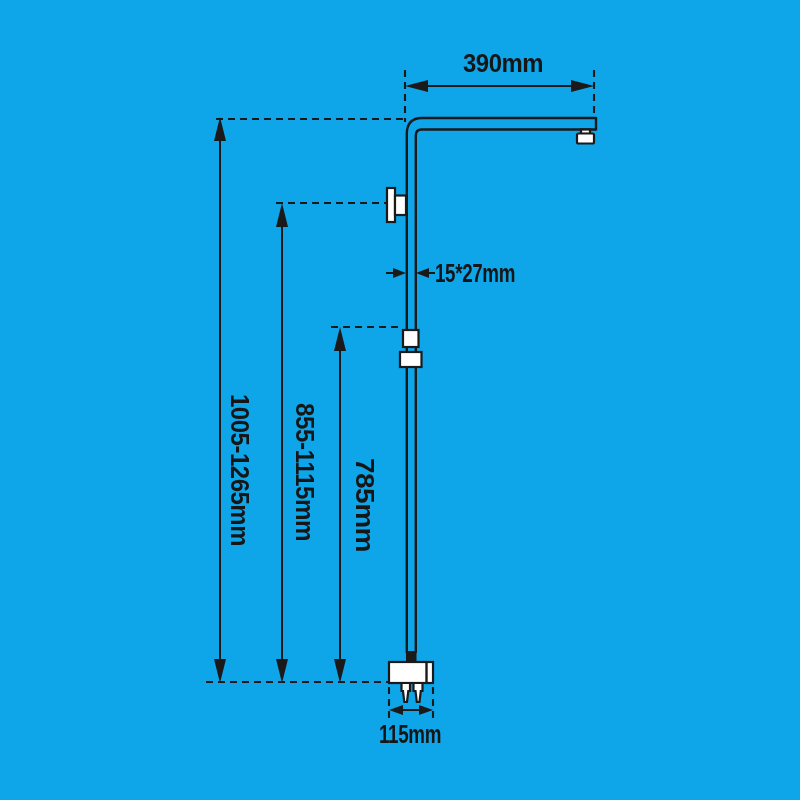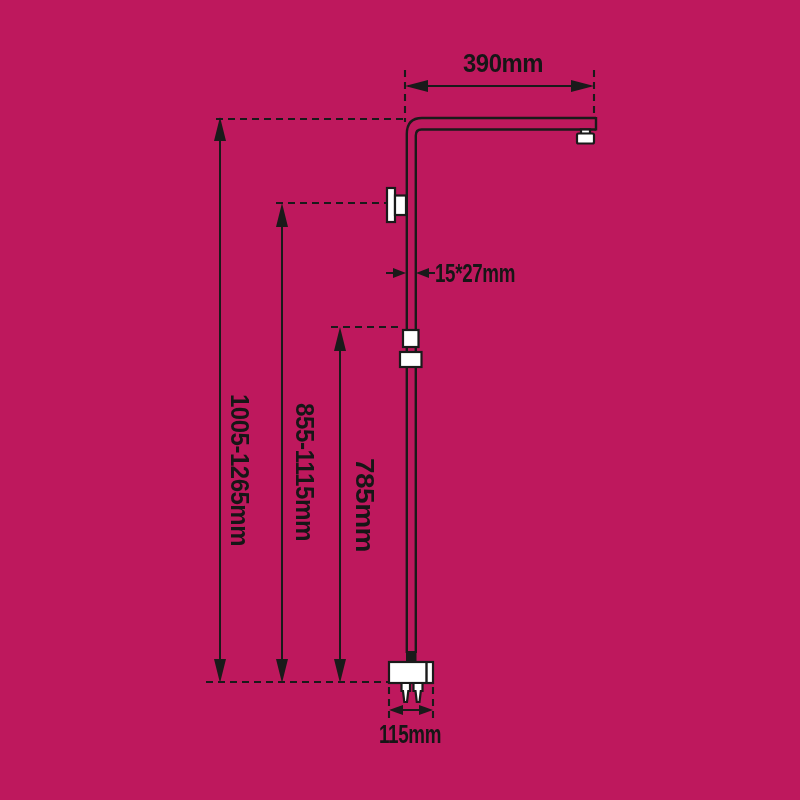--- a/index.html
+++ b/index.html
@@ -5,21 +5,21 @@
   html, body {
     margin: 0;
     padding: 0;
     background: #ffffff;
     font-family: "Liberation Sans", sans-serif;
   }
   .canvas {
     position: relative;
     width: 800px;
     height: 800px;
-    background: #be185d;
+    background: #0ea5e9;
     overflow: hidden;
   }
   svg { display: block; }
   .outline  { fill: none; stroke: #1a1a1a; stroke-width: 2.4; }
   .part     { fill: #ffffff; stroke: #1a1a1a; stroke-width: 2.2; }
   .solid    { fill: #1a1a1a; stroke: none; }
   .dimline  { fill: none; stroke: #1a1a1a; stroke-width: 2; }
   .dashline { fill: none; stroke: #1a1a1a; stroke-width: 2.1; stroke-dasharray: 7 5; }
   .arrow    { fill: #1a1a1a; stroke: none; }
   .dimtext  {

